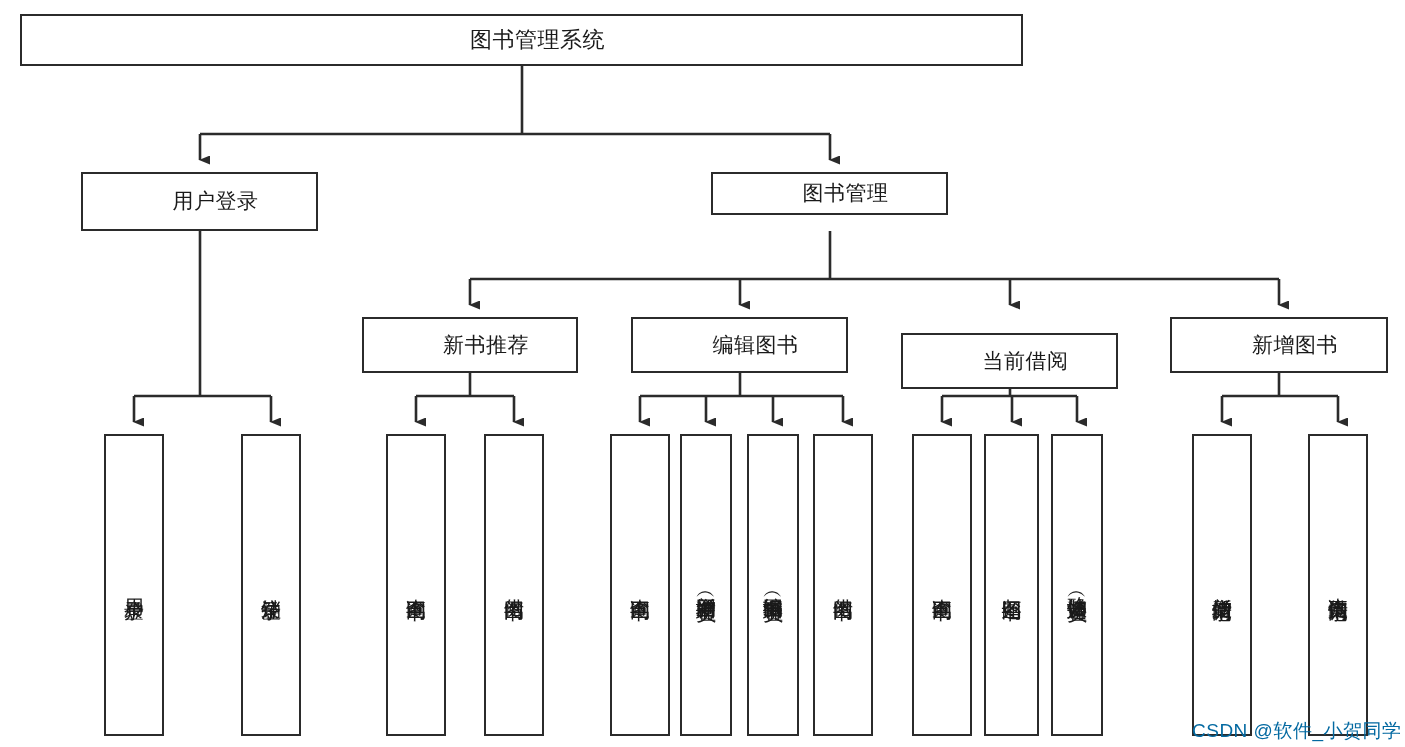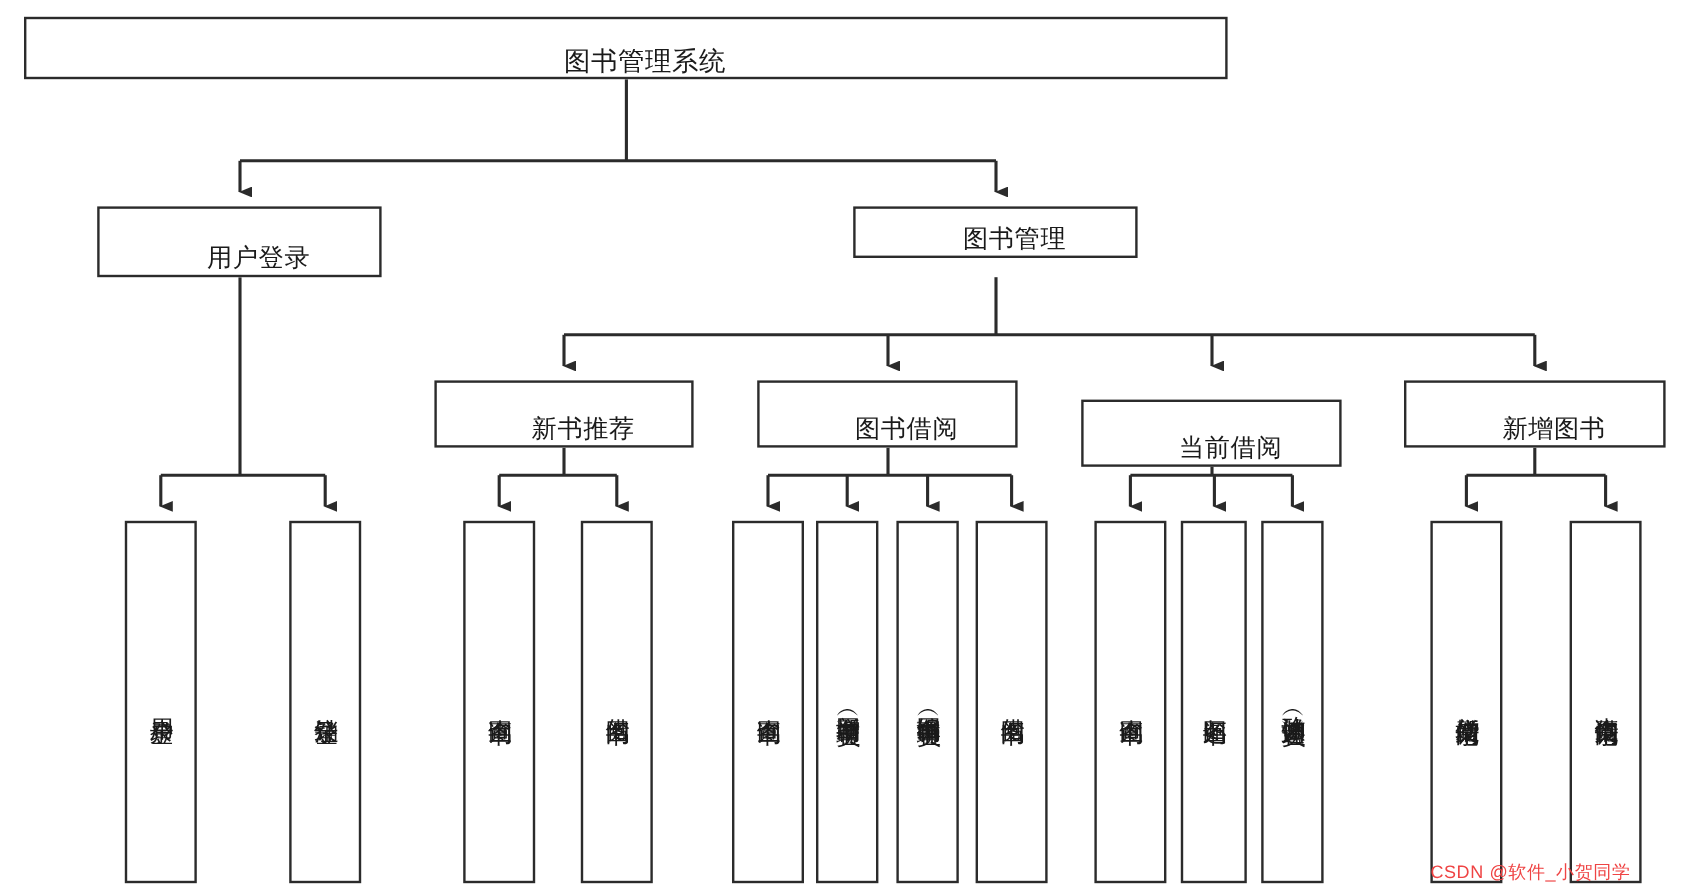--- a/index.html
+++ b/index.html
@@ -24,21 +24,21 @@
     width: 1405px;
     height: 747px;
     pointer-events: none;
   }
   .node {
     position: absolute;
     box-sizing: border-box;
     background: #ffffff;
     border: 2px solid #2b2b2b;
     display: flex;
-    align-items: flex-end;
+    align-items: center;
     justify-content: center;
     color: #1a1a1a;
     padding-left: 32px;
   }
   .node .lbl {
     display: block;
     text-align: center;
     line-height: 1.18;
     white-space: nowrap;
   }
@@ -55,22 +55,22 @@
     writing-mode: vertical-rl;
     text-orientation: upright;
     font-size: 20px;
     line-height: 1.24;
     letter-spacing: 1px;
     white-space: nowrap;
   }
   .node.root .lbl { font-size: 22px; }
   .watermark {
     position: absolute;
-    font-size: 15px;
-    color: #ef4444;
+    font-size: 19px;
+    color: #0369a1;
     white-space: nowrap;
     letter-spacing: 0.5px;
     user-select: none;
     text-align: center;
   }
 </style>
 </head>
 <body>
 
 <div id="stage">
@@ -123,21 +123,21 @@
       <div class="node horiz" style="left: 81px; top: 172px; width: 237px; height: 59px;">
         <span class="lbl">用户登录</span>
       </div>
       <div class="node horiz" style="left: 711px; top: 172px; width: 237px; height: 43px;">
         <span class="lbl">图书管理</span>
       </div>
       <div class="node horiz" style="left: 362px; top: 317px; width: 216px; height: 56px;">
         <span class="lbl">新书推荐</span>
       </div>
       <div class="node horiz" style="left: 631px; top: 317px; width: 217px; height: 56px;">
-        <span class="lbl">图书借阅</span>
+        <span class="lbl">编辑图书</span>
       </div>
       <div class="node horiz" style="left: 901px; top: 317px; width: 217px; height: 56px; margin-top: 16px;">
         <span class="lbl">当前借阅</span>
       </div>
       <div class="node horiz" style="left: 1170px; top: 317px; width: 218px; height: 56px;">
         <span class="lbl">新增图书</span>
       </div>
       <div class="node vert" style="left: 104px; top: 434px; width: 60px; height: 302px;">
         <span class="lbl">用户登录</span>
       </div>

